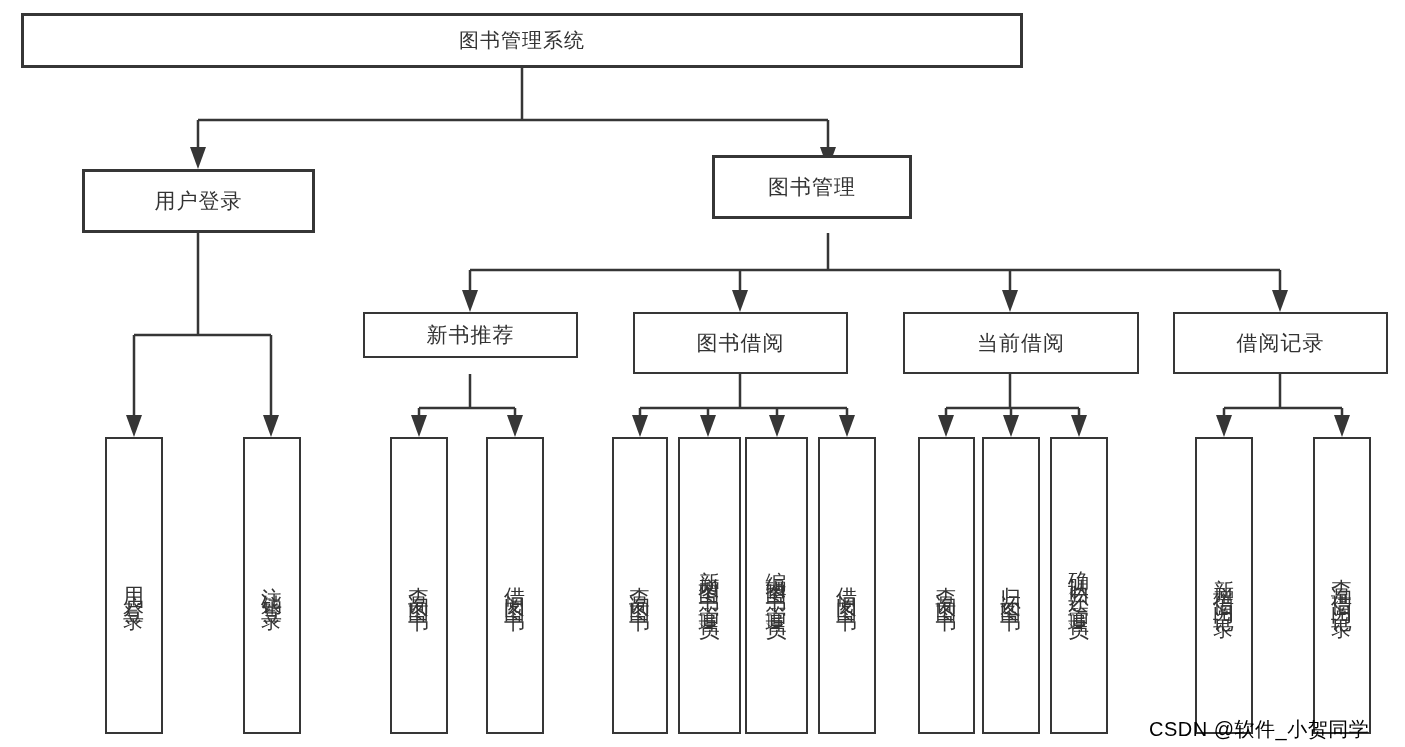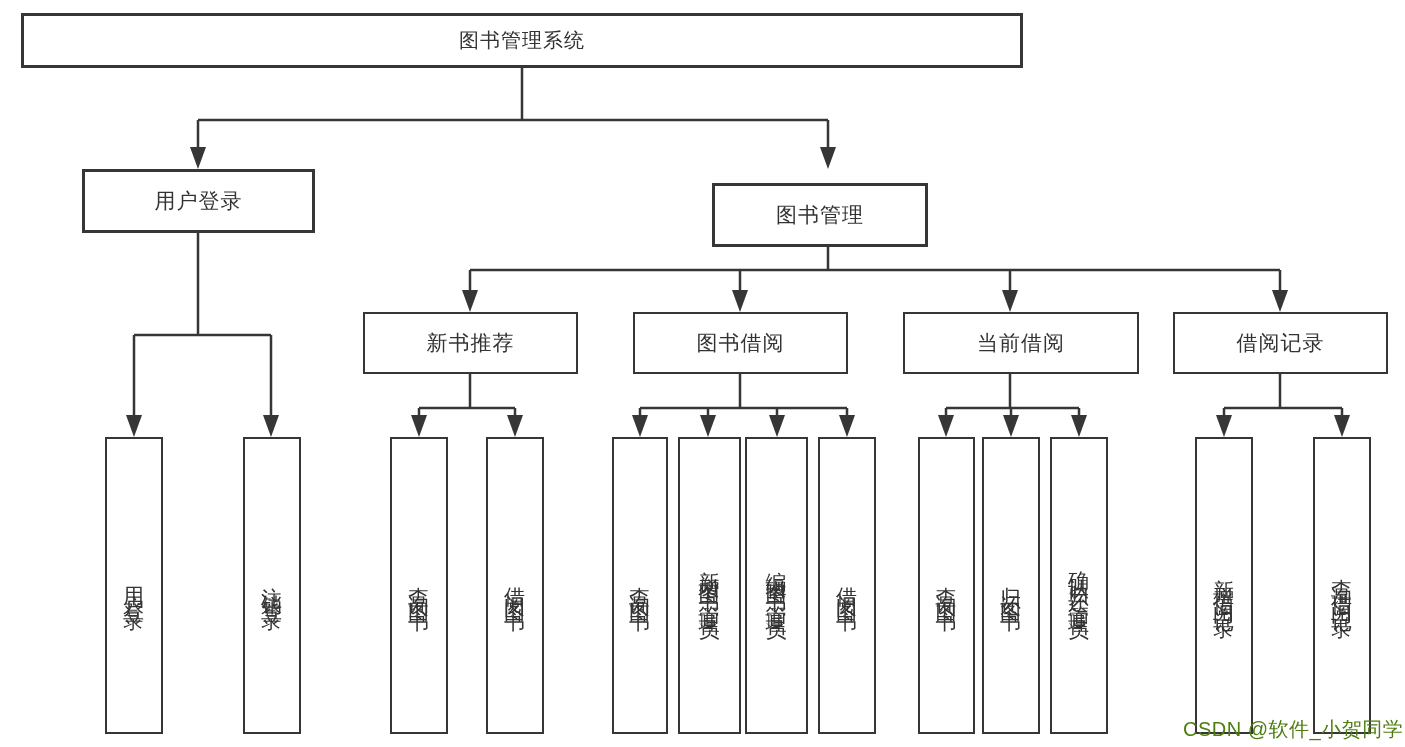--- a/index.html
+++ b/index.html
@@ -14,22 +14,22 @@
     z-index:2;font-size:21px;letter-spacing:1px;white-space:nowrap;
   }
   .root{border-width:3px;font-size:20px;}
   .lvl2{border-width:3px;}
   .vertbox{z-index:2;}
   .vertbox span{
     writing-mode:vertical-rl;text-orientation:mixed;
     letter-spacing:8px;font-size:21px;line-height:1;
   }
   .watermark{
-    position:absolute;left:1183px;top:716px;z-index:5;
-    font-size:20px;color:#4d7c0f;letter-spacing:0.5px;white-space:nowrap;
+    position:absolute;left:1149px;top:716px;z-index:5;
+    font-size:20px;color:#000000;letter-spacing:0.5px;white-space:nowrap;
   }
 </style>
 </head>
 <body>
 
 <div class="canvas">
 
   <svg class="connectors" width="1405" height="747" viewBox="0 0 1405 747">
     <path fill="none" stroke="#363636" stroke-width="2.5" d="
       M522 68 V120 M198 120 H828 M198 120 V150 M828 120 V150
@@ -62,25 +62,25 @@
     </g>
   </svg>
 
   <div class="box root" style="left:21px;top:13px;width:1002px;height:55px;">
     <span>图书管理系统</span>
   </div>
 
   <div class="box lvl2" style="left:82px;top:169px;width:233px;height:64px;">
     <span>用户登录</span>
   </div>
-  <div class="box lvl2" style="left:712px;top:183px;width:216px;height:64px;">
+  <div class="box lvl2" style="left:712px;top:155px;width:200px;height:64px;">
     <span>图书管理</span>
   </div>
 
-  <div class="box" style="left:363px;top:312px;width:215px;height:62px;">
+  <div class="box" style="left:363px;top:312px;width:215px;height:46px;">
     <span>新书推荐</span>
   </div>
   <div class="box" style="left:633px;top:312px;width:215px;height:62px;text-align:right;">
     <span>图书借阅</span>
   </div>
   <div class="box" style="left:903px;top:312px;width:236px;height:62px;">
     <span>当前借阅</span>
   </div>
   <div class="box" style="left:1173px;top:312px;width:215px;height:62px;">
     <span>借阅记录</span>

